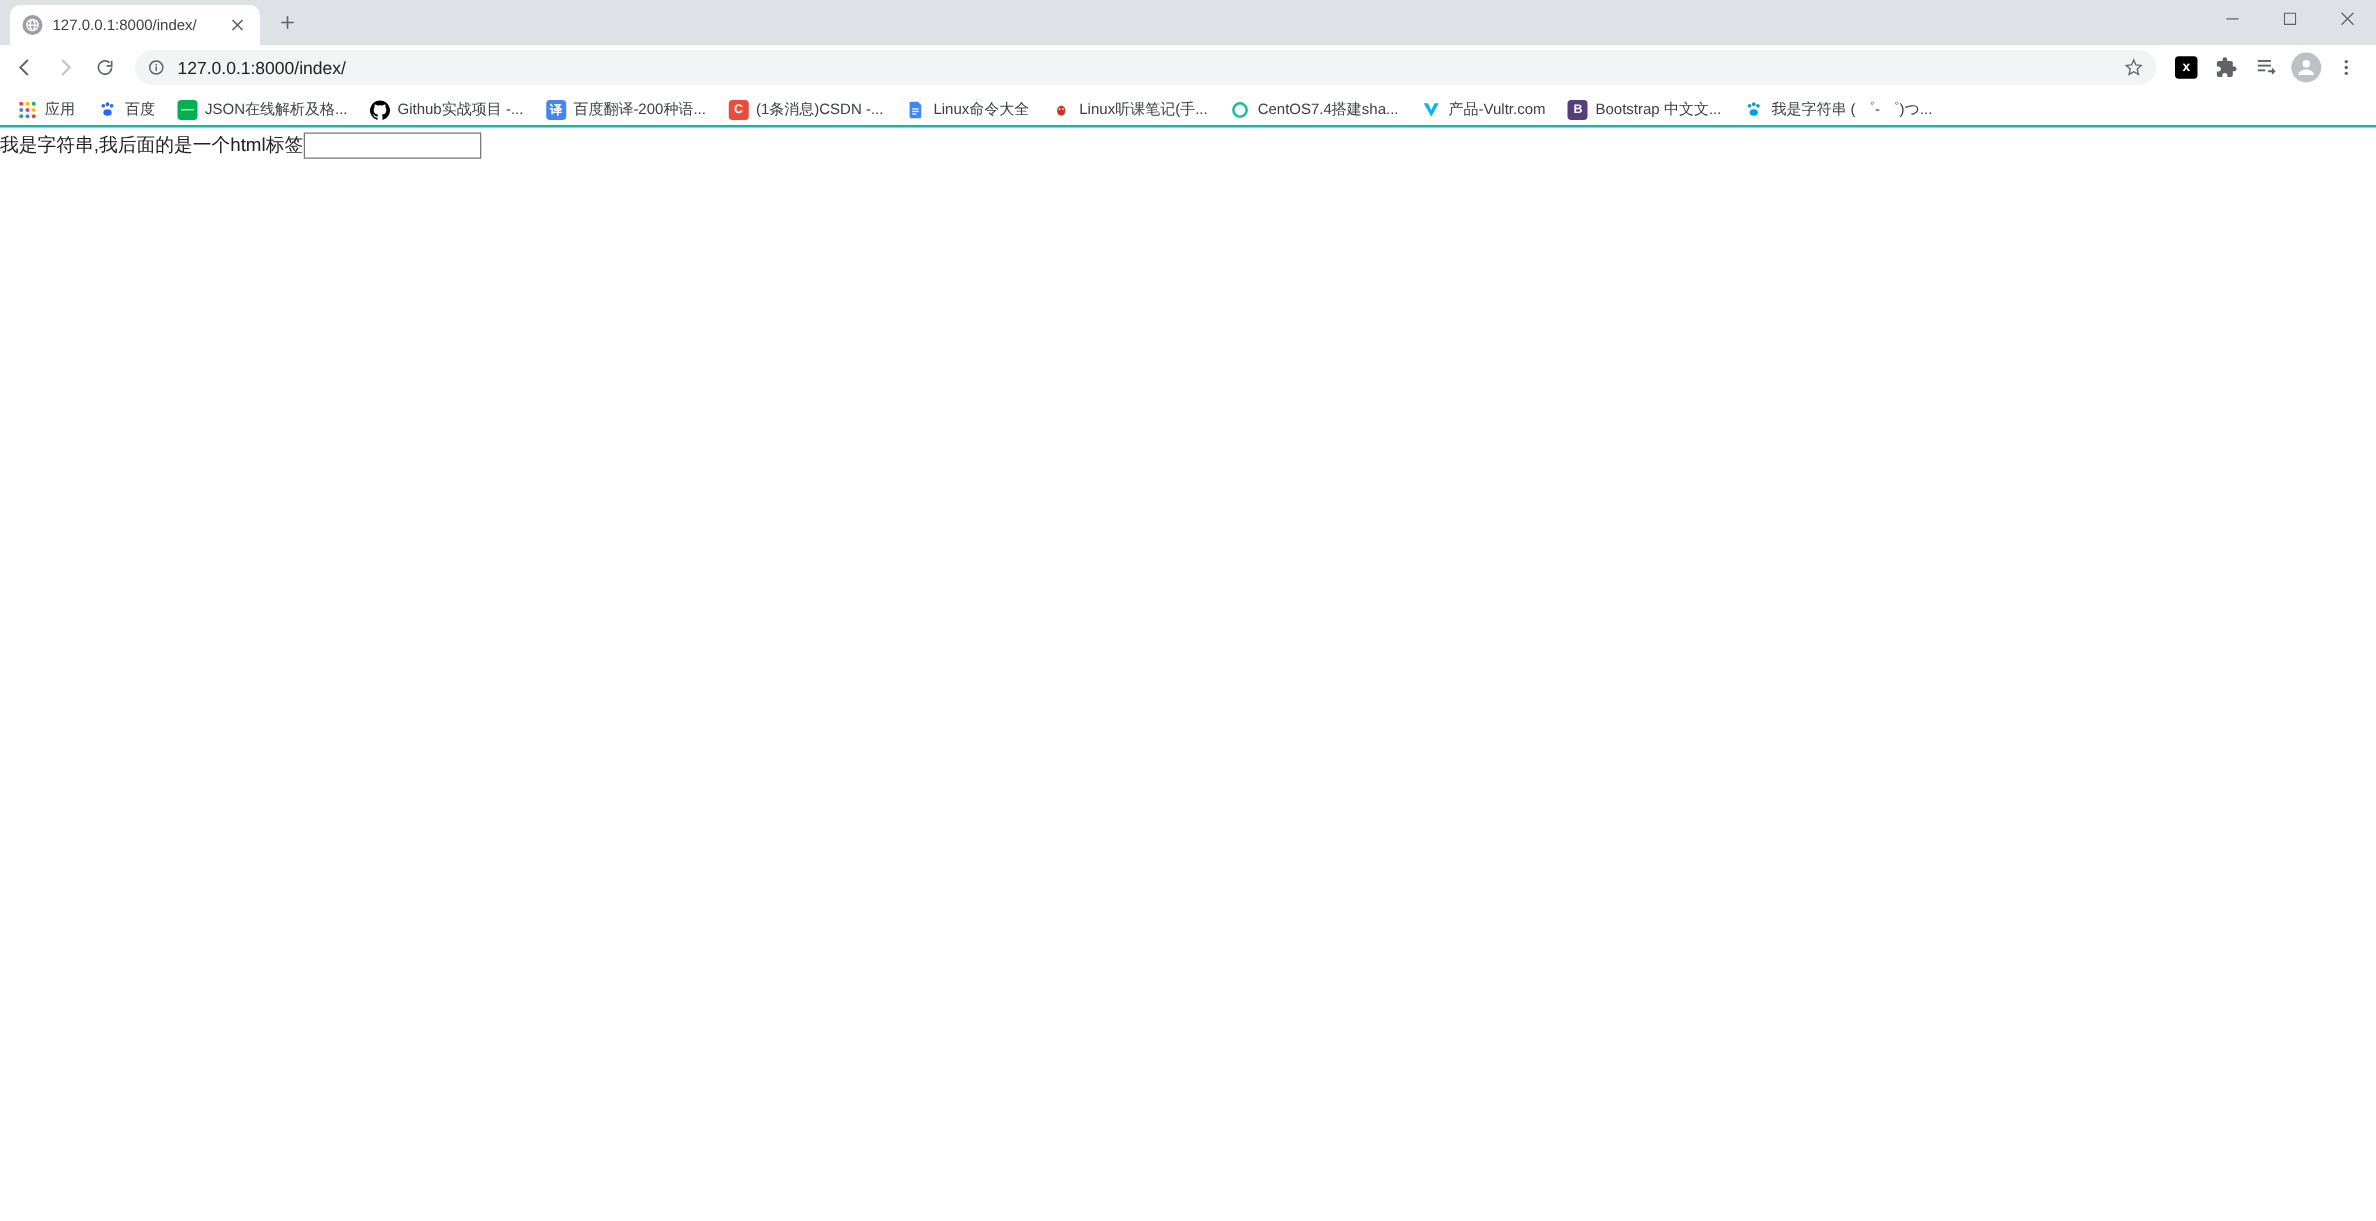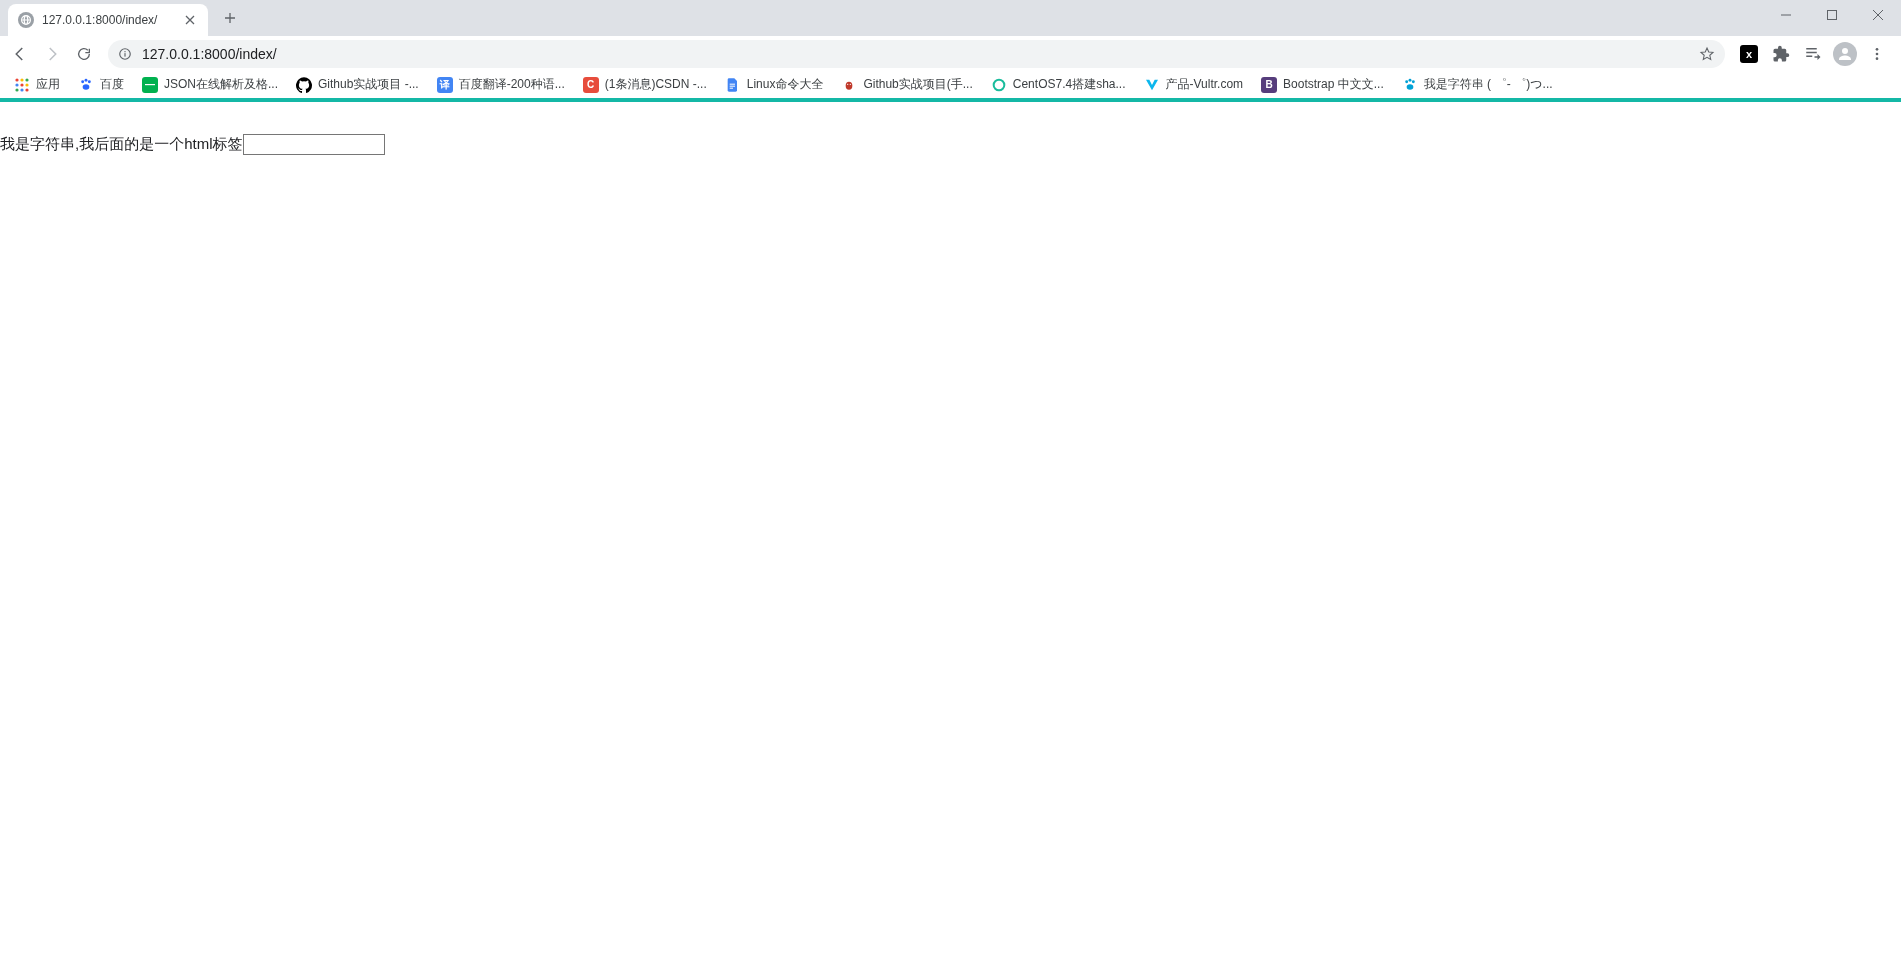--- a/index.html
+++ b/index.html
@@ -21,27 +21,27 @@
   .addrwrap { flex:1; height:28px; background:#f1f3f4; border-radius:14px; display:flex; align-items:center; padding:0 10px; gap:8px; margin:0 6px; }
   .addrwrap .infosec { color:#5f6368; flex:none; display:flex; align-items:center; }
   .addrwrap input { flex:1; border:none; outline:none; background:transparent; font-size:14px; color:#202124; height:100%; }
   .addrwrap .star { color:#5f6368; cursor:pointer; flex:none; }
   .right-icons { display:flex; align-items:center; gap:4px; padding-right:4px;}
   .right-icons .sq { width:28px; height:28px; display:flex; align-items:center; justify-content:center; border-radius:4px; color:#3c4043; cursor:pointer; }
   .ext-badge { width:18px; height:18px; background:#000; border-radius:3px; display:flex; align-items:center; justify-content:center; color:#fff; font-weight:bold; font-size:11px;}
   .profile { width:24px; height:24px; background:#bdc1c6; border-radius:50%; display:flex; align-items:center; justify-content:center;}
   .profile svg { width:18px; height:18px; fill:#fff; }
   
-  .bookmarks { height:30px; background:#fff; display:flex; align-items:flex-start; padding:0 6px; gap:2px; border-bottom:4px solid #14b8a6; }
+  .bookmarks { height:30px; background:#fff; display:flex; align-items:flex-end; padding:0 6px; gap:2px; border-bottom:2px solid #14b8a6; }
   .bm { display:flex; align-items:center; gap:6px; padding:4px 8px; border-radius:4px; cursor:pointer; white-space:nowrap; }
   .bm-ico { width:16px; height:16px; flex:none; display:flex; align-items:center; justify-content:center; border-radius:3px; font-size:10px; font-weight:bold; color:#fff; }
   .bm-label { font-size:12px; color:#3c4043; }
   
   .page { padding:4px 0 0 0; font-size:15px; font-family: "Microsoft YaHei", Arial, sans-serif; }
-  .page-line { display:flex; align-items:center;margin-top:28px; }
+  .page-line { display:flex; align-items:center; }
   .page-line input { height:21px; width:142px; border:1px solid #767676; padding:1px 2px; font-size:13px; }
   svg { display:block; }
 </style>
 </head>
 <body>
 
 <div class="tabstrip">
   <div class="tab">
     <span class="favicon">
       <svg viewBox="0 0 24 24">
@@ -204,21 +204,21 @@
       <span class="bm-label">Linux命令大全</span>
     </div>
     <div class="bm">
       <span class="bm-ico">
         <svg width="16" height="16" viewBox="0 0 24 24" fill="#c0392b">
           <ellipse cx="12" cy="13" rx="5" ry="6"></ellipse>
           <circle cx="10" cy="11" r="1" fill="#fff"></circle>
           <circle cx="14" cy="11" r="1" fill="#fff"></circle>
         </svg>
       </span>
-      <span class="bm-label">Github实战项目(手...</span>
+      <span class="bm-label">Linux听课笔记(手...</span>
     </div>
     <div class="bm">
       <span class="bm-ico" style="background: rgb(255, 255, 255);">
         <svg width="16" height="16" viewBox="0 0 24 24">
           <circle cx="12" cy="12" r="8" fill="none" stroke="#1abc9c" stroke-width="3"></circle>
         </svg>
       </span>
       <span class="bm-label">CentOS7.4搭建sha...</span>
     </div>
     <div class="bm">

